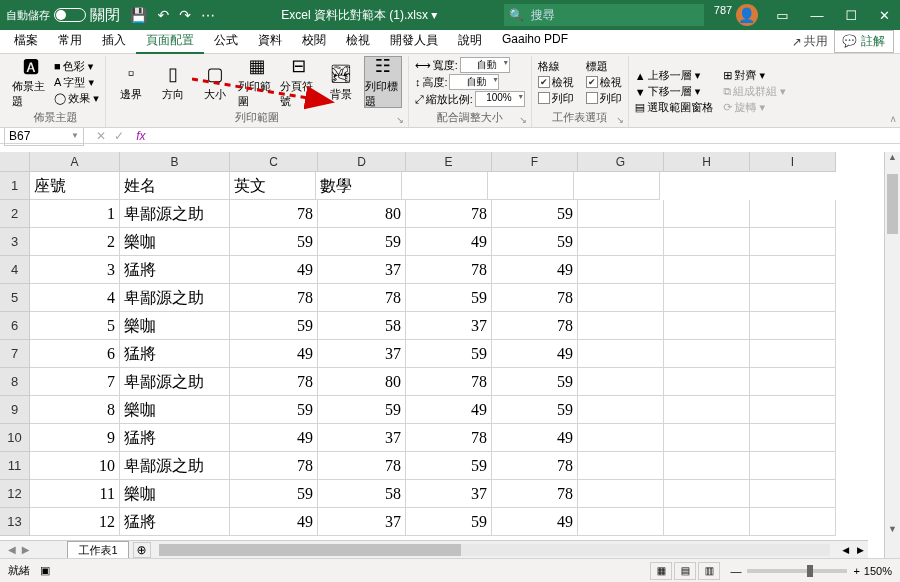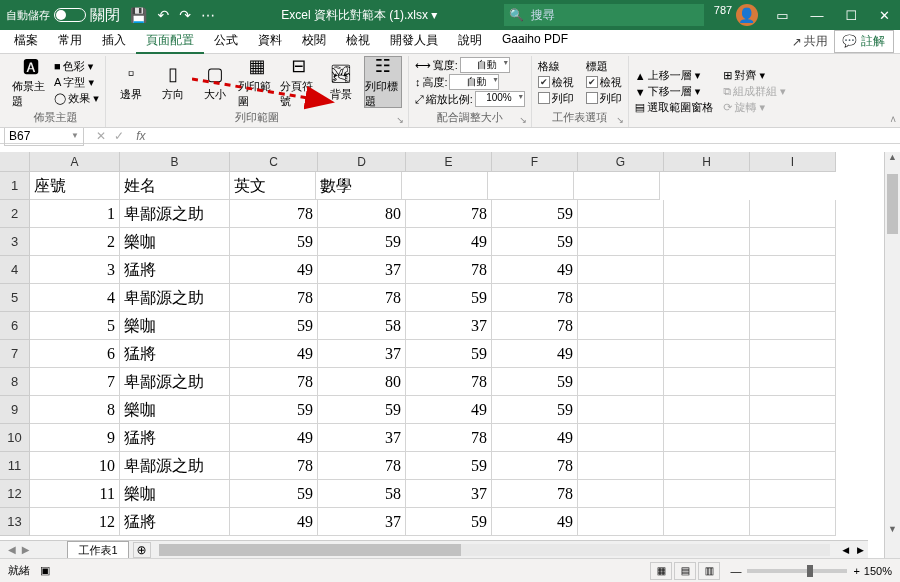--- a/index.html
+++ b/index.html
@@ -41,21 +41,21 @@
 .sizeinput::after { content: "▾"; position: absolute; right: 1px; font-size: 8px; color: #666; }
 .checkbox { width: 12px; height: 12px; border: 1px solid #888; background: #fff; display: inline-flex; align-items: center; justify-content: center; font-size: 9px; }
 .checkbox.checked::before { content: "✔"; color: #333; }
 .collapse { position: absolute; right: 4px; bottom: 2px; font-size: 10px; color: #888; cursor: pointer; }
 .redarrow { position: absolute; top: 20px; left: 192px; pointer-events: none; z-index: 5; }
 
 .formulabar { height: 16px; border-bottom: 1px solid #d4d4d4; display: flex; align-items: center; }
 .namebox { width: 80px; height: 20px; border: 1px solid #ccc; margin: 0 4px; padding: 0 4px; display: flex; align-items: center; justify-content: space-between; }
 .namebox .dd { font-size: 8px; color: #888; }
 .fbtns { display: flex; gap: 8px; padding: 0 8px; color: #aaa; }
-.fx { font-style: italic; color: #737373; padding: 0 4px; }
+.fx { font-style: italic; color: #a21caf; padding: 0 4px; }
 
 .gridarea { position: absolute; top: 152px; left: 0; right: 0; bottom: 24px; display: flex; }
 .grid { flex: 1; overflow: hidden; position: relative; }
 .colheads { display: flex; height: 20px; }
 .rowsel { width: 30px; background: #e6e6e6; border: 1px solid #ccc; border-width: 0 1px 1px 0; }
 .ch { background: #e6e6e6; border-right: 1px solid #ccc; border-bottom: 1px solid #ccc; text-align: center; font-size: 12px; line-height: 20px; color: #333; }
 .datarow { display: flex; height: 28px; }
 .rh { width: 30px; background: #e6e6e6; border-right: 1px solid #ccc; border-bottom: 1px solid #ccc; text-align: center; font-size: 13px; line-height: 28px; color: #333; }
 .cell { border-right: 1px solid #d4d4d4; border-bottom: 1px solid #d4d4d4; padding: 0 4px; font-size: 16px; line-height: 28px; font-family: "PMingLiU", serif; overflow: hidden; white-space: nowrap; }
 .cell.num { text-align: right; }

